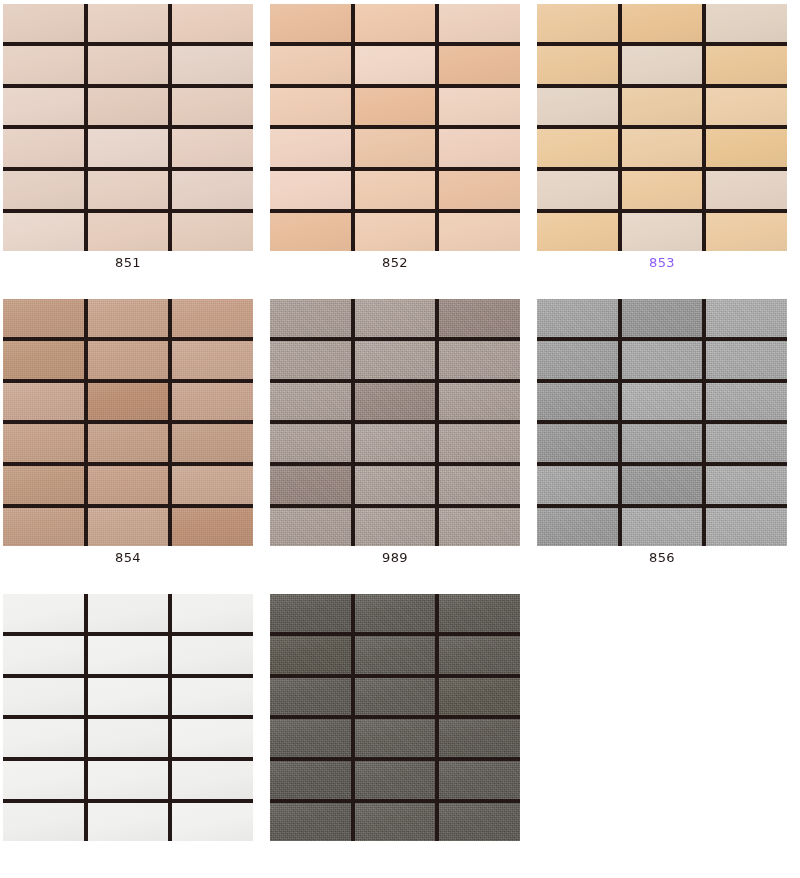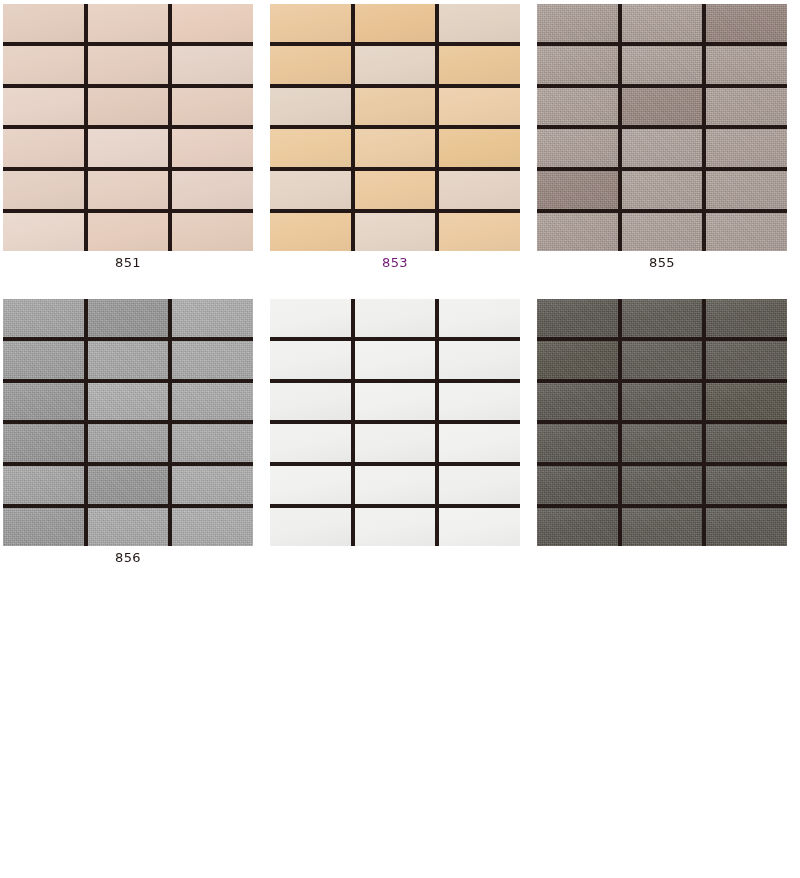--- a/index.html
+++ b/index.html
@@ -164,40 +164,86 @@
           <div class="tile" style="background: rgb(229, 207, 193);"></div>
           <div class="tile" style="background: rgb(228, 208, 197);"></div>
           <div class="tile" style="background: rgb(232, 214, 203);"></div>
           <div class="tile" style="background: rgb(230, 205, 189);"></div>
           <div class="tile" style="background: rgb(228, 204, 188);"></div>
         </div>
         <div class="swatch-label" style="color: rgb(35, 24, 21);">851</div>
       </div>
       <div class="swatch-cell">
         <div class="mosaic smooth" style="background: rgb(35, 24, 21);">
+          <div class="tile" style="background: rgb(232, 189, 157);"></div>
+          <div class="tile" style="background: rgb(238, 200, 172);"></div>
+          <div class="tile" style="background: rgb(236, 208, 189);"></div>
+          <div class="tile" style="background: rgb(237, 203, 178);"></div>
+          <div class="tile" style="background: rgb(240, 214, 198);"></div>
+          <div class="tile" style="background: rgb(231, 187, 152);"></div>
+          <div class="tile" style="background: rgb(238, 204, 180);"></div>
+          <div class="tile" style="background: rgb(233, 189, 156);"></div>
+          <div class="tile" style="background: rgb(238, 210, 192);"></div>
+          <div class="tile" style="background: rgb(239, 210, 193);"></div>
+          <div class="tile" style="background: rgb(234, 197, 168);"></div>
+          <div class="tile" style="background: rgb(238, 207, 189);"></div>
+          <div class="tile" style="background: rgb(240, 211, 195);"></div>
+          <div class="tile" style="background: rgb(237, 203, 177);"></div>
+          <div class="tile" style="background: rgb(233, 192, 162);"></div>
+          <div class="tile" style="background: rgb(232, 189, 156);"></div>
+          <div class="tile" style="background: rgb(238, 204, 179);"></div>
+          <div class="tile" style="background: rgb(237, 205, 181);"></div>
+        </div>
+        <div class="swatch-label" style="color: rgb(35, 24, 21);">852</div>
+      </div>
+      <div class="swatch-cell">
+        <div class="mosaic smooth" style="background: rgb(35, 24, 21);">
           <div class="tile" style="background: rgb(235, 201, 159);"></div>
           <div class="tile" style="background: rgb(233, 195, 148);"></div>
           <div class="tile" style="background: rgb(226, 210, 194);"></div>
           <div class="tile" style="background: rgb(234, 199, 155);"></div>
           <div class="tile" style="background: rgb(227, 212, 197);"></div>
           <div class="tile" style="background: rgb(233, 198, 152);"></div>
           <div class="tile" style="background: rgb(226, 211, 196);"></div>
           <div class="tile" style="background: rgb(233, 203, 164);"></div>
           <div class="tile" style="background: rgb(236, 206, 170);"></div>
           <div class="tile" style="background: rgb(236, 203, 159);"></div>
           <div class="tile" style="background: rgb(235, 205, 167);"></div>
           <div class="tile" style="background: rgb(233, 197, 147);"></div>
           <div class="tile" style="background: rgb(228, 212, 197);"></div>
           <div class="tile" style="background: rgb(236, 202, 160);"></div>
           <div class="tile" style="background: rgb(228, 211, 196);"></div>
           <div class="tile" style="background: rgb(236, 201, 156);"></div>
           <div class="tile" style="background: rgb(229, 213, 199);"></div>
           <div class="tile" style="background: rgb(236, 203, 162);"></div>
         </div>
-        <div class="swatch-label" style="color: #701a75;">853</div>
+        <div class="swatch-label" style="color: #8b5cf6;">853</div>
+      </div>
+      <div class="swatch-cell">
+        <div class="mosaic" style="background: rgb(35, 24, 21);">
+          <div class="tile" style="background: rgb(196, 154, 127);"></div>
+          <div class="tile" style="background: rgb(203, 164, 140);"></div>
+          <div class="tile" style="background: rgb(202, 160, 135);"></div>
+          <div class="tile" style="background: rgb(193, 151, 121);"></div>
+          <div class="tile" style="background: rgb(202, 162, 137);"></div>
+          <div class="tile" style="background: rgb(205, 168, 146);"></div>
+          <div class="tile" style="background: rgb(205, 169, 148);"></div>
+          <div class="tile" style="background: rgb(189, 143, 113);"></div>
+          <div class="tile" style="background: rgb(203, 165, 143);"></div>
+          <div class="tile" style="background: rgb(201, 161, 136);"></div>
+          <div class="tile" style="background: rgb(199, 160, 137);"></div>
+          <div class="tile" style="background: rgb(196, 158, 134);"></div>
+          <div class="tile" style="background: rgb(194, 154, 126);"></div>
+          <div class="tile" style="background: rgb(201, 160, 137);"></div>
+          <div class="tile" style="background: rgb(204, 168, 146);"></div>
+          <div class="tile" style="background: rgb(197, 157, 132);"></div>
+          <div class="tile" style="background: rgb(203, 167, 144);"></div>
+          <div class="tile" style="background: rgb(191, 145, 116);"></div>
+        </div>
+        <div class="swatch-label" style="color: rgb(35, 24, 21);">854</div>
       </div>
       <div class="swatch-cell">
         <div class="mosaic grainy" style="background: rgb(35, 24, 21);">
           <div class="tile" style="background: rgb(175, 160, 153);"></div>
           <div class="tile" style="background: rgb(179, 164, 157);"></div>
           <div class="tile" style="background: rgb(155, 136, 129);"></div>
           <div class="tile" style="background: rgb(177, 162, 155);"></div>
           <div class="tile" style="background: rgb(179, 165, 158);"></div>
           <div class="tile" style="background: rgb(176, 161, 154);"></div>
           <div class="tile" style="background: rgb(178, 163, 156);"></div>
@@ -206,21 +252,21 @@
           <div class="tile" style="background: rgb(177, 162, 155);"></div>
           <div class="tile" style="background: rgb(180, 166, 160);"></div>
           <div class="tile" style="background: rgb(177, 162, 155);"></div>
           <div class="tile" style="background: rgb(154, 135, 128);"></div>
           <div class="tile" style="background: rgb(179, 165, 158);"></div>
           <div class="tile" style="background: rgb(176, 162, 155);"></div>
           <div class="tile" style="background: rgb(176, 161, 154);"></div>
           <div class="tile" style="background: rgb(178, 164, 157);"></div>
           <div class="tile" style="background: rgb(177, 163, 156);"></div>
         </div>
-        <div class="swatch-label" style="color: rgb(35, 24, 21);">855</div>
+        <div class="swatch-label" style="color: rgb(35, 24, 21);">989</div>
       </div>
       <div class="swatch-cell">
         <div class="mosaic grainy" style="background: rgb(35, 24, 21);">
           <div class="tile" style="background: rgb(169, 169, 169);"></div>
           <div class="tile" style="background: rgb(154, 154, 154);"></div>
           <div class="tile" style="background: rgb(176, 176, 176);"></div>
           <div class="tile" style="background: rgb(164, 164, 164);"></div>
           <div class="tile" style="background: rgb(172, 172, 172);"></div>
           <div class="tile" style="background: rgb(174, 174, 174);"></div>
           <div class="tile" style="background: rgb(157, 157, 157);"></div>

